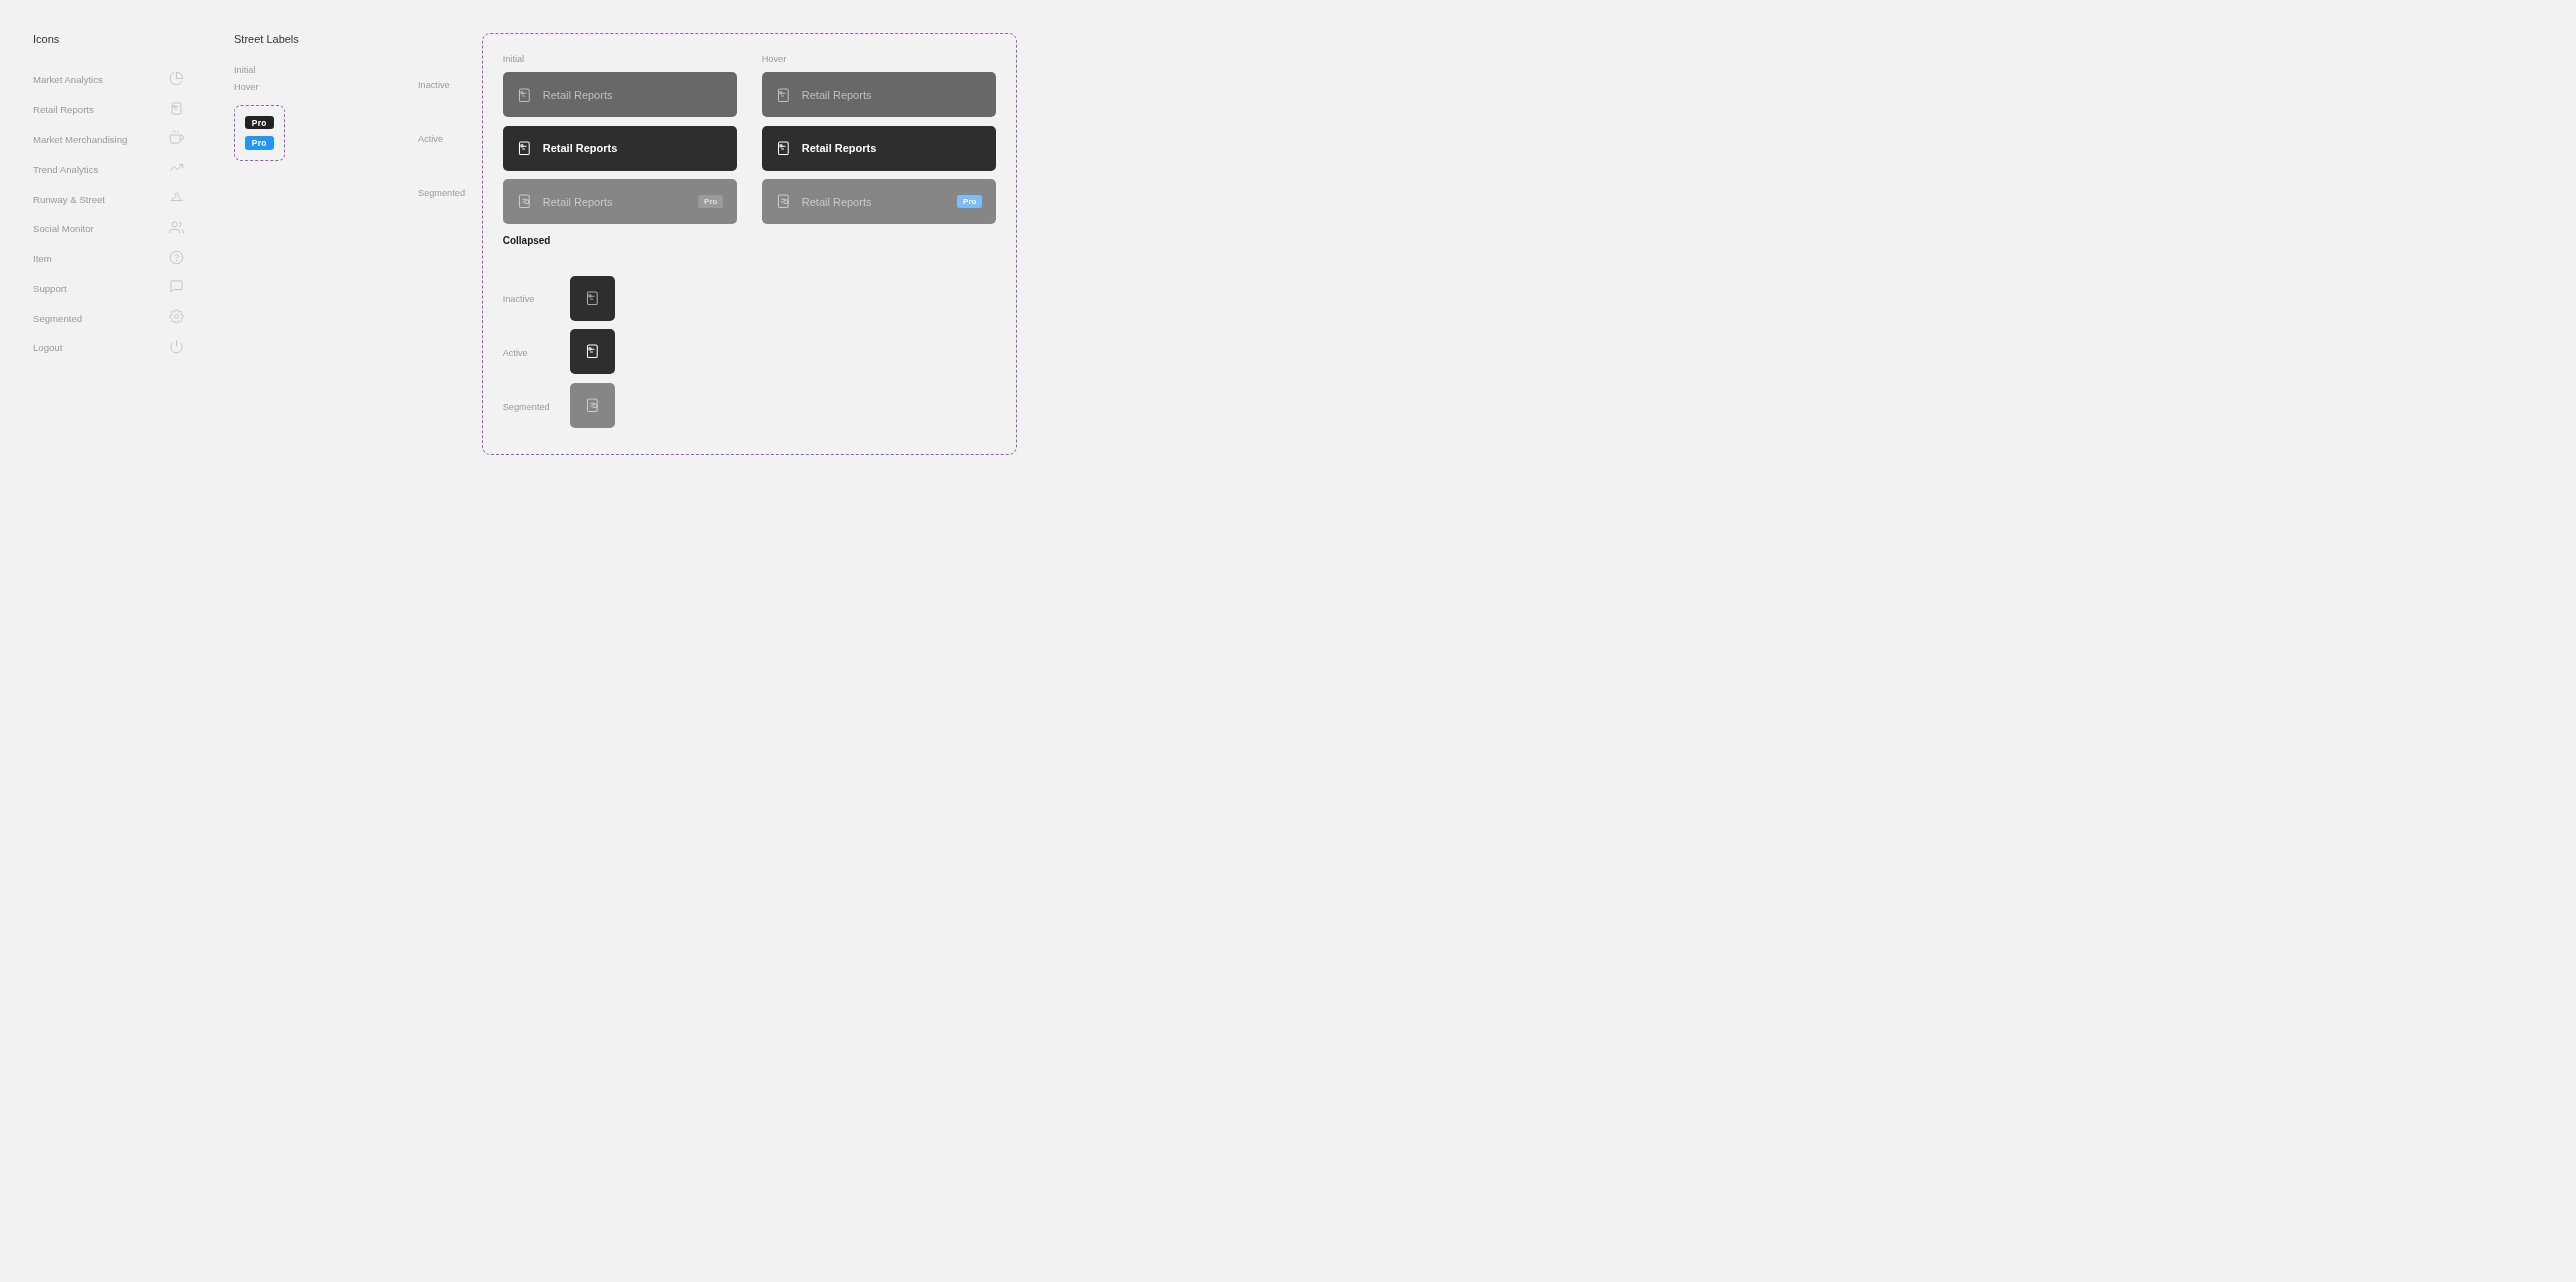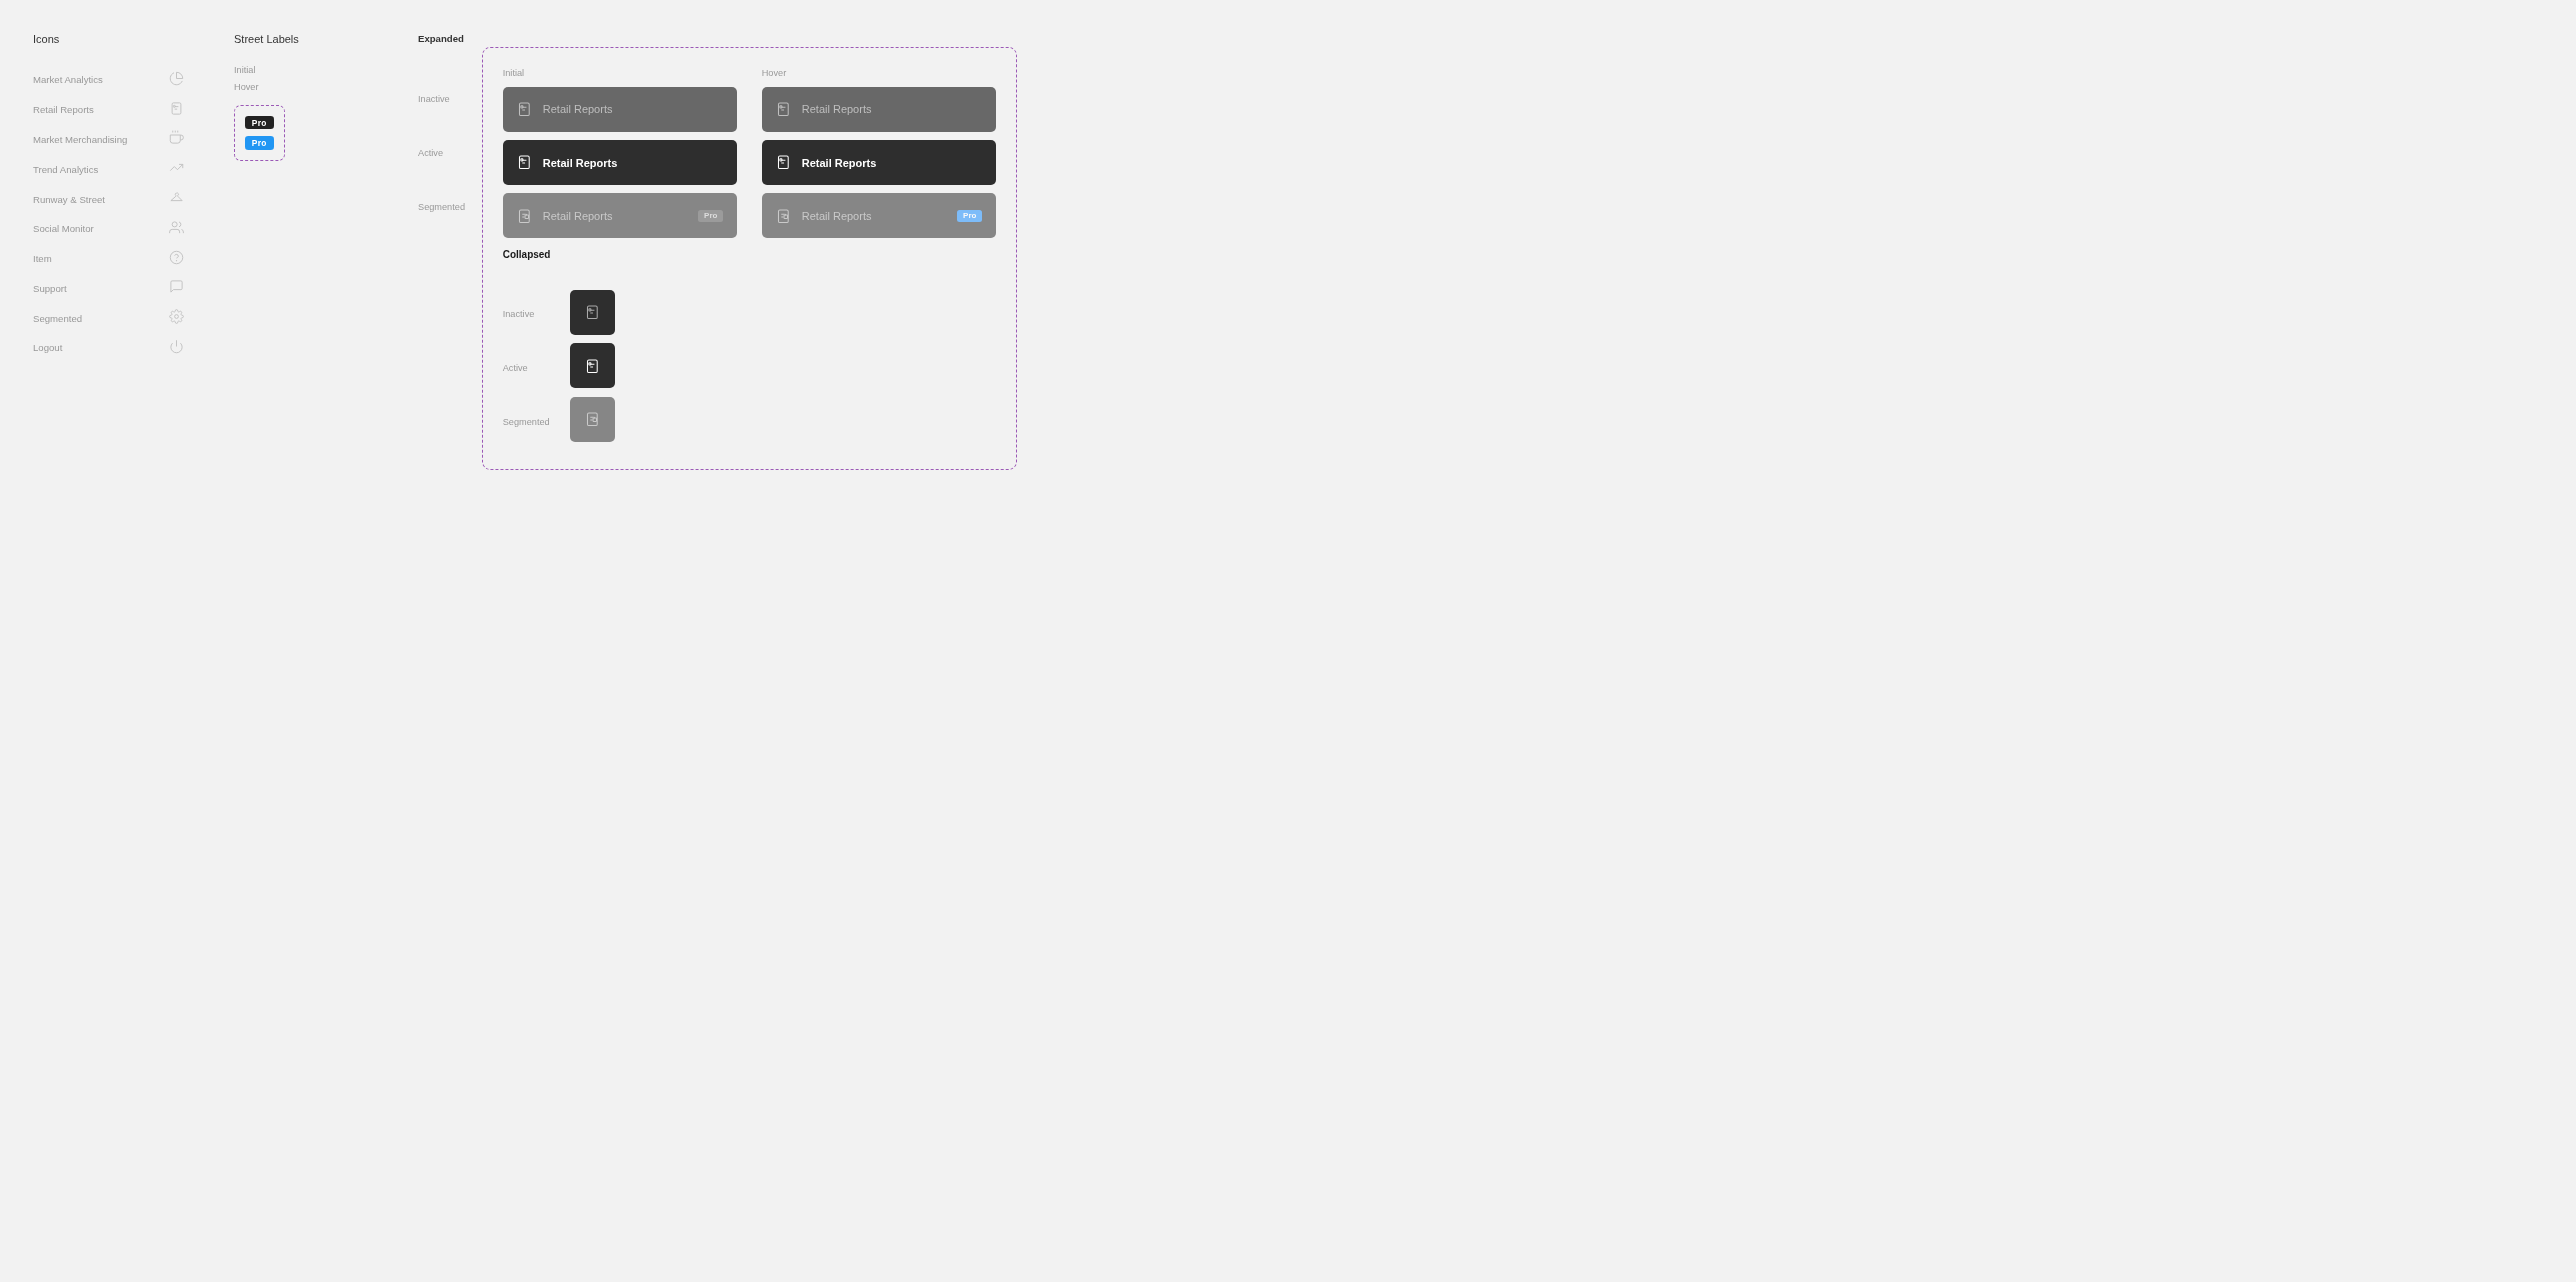--- a/index.html
+++ b/index.html
@@ -333,23 +333,20 @@
     <div class="tariff-hover-label" style="margin-top:5px;">Hover</div>
 
     <div class="dashed-box" style="margin-top:6.7px;">
       <span class="badge-pro">Pro</span>
       <span class="badge-pro-blue">Pro</span>
     </div>
   </div>
 
   <div class="menu-col">
 
-    <div class="menu-mode-row">
-      <div class="menu-mode-label">Expanded</div>
-    </div>
 
     <div style="display:flex; gap:0; align-items:flex-start;">
 
       <div style="display:flex; flex-direction:column; padding-right:16.7px; padding-top:25px;">
         <div style="height:54px; display:flex; align-items:center; font-size:9.2px; color:#999;">Inactive</div>
         <div style="height:54px; display:flex; align-items:center; font-size:9.2px; color:#999;">Active</div>
         <div style="height:54px; display:flex; align-items:center; font-size:9.2px; color:#999;">Segmented</div>
       </div>
 
       <div class="main-dashed">

